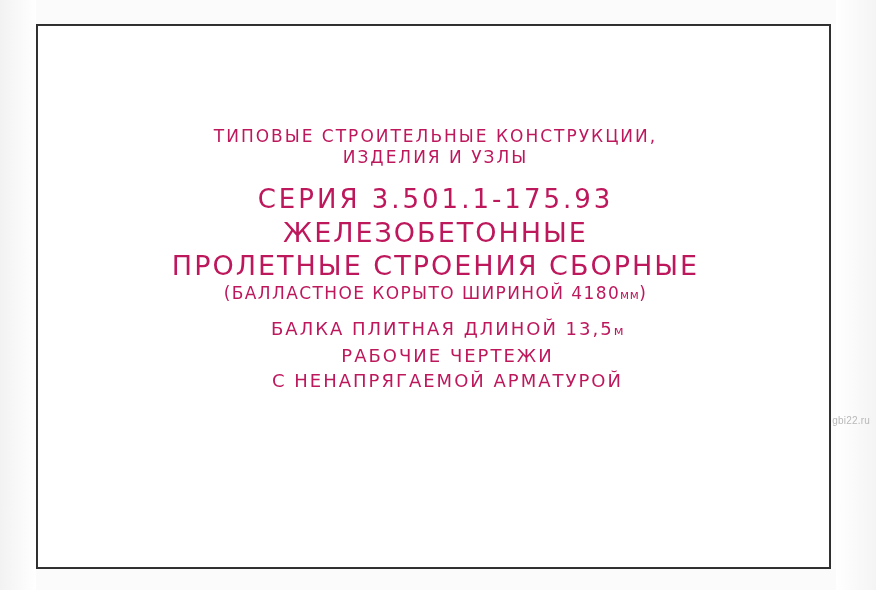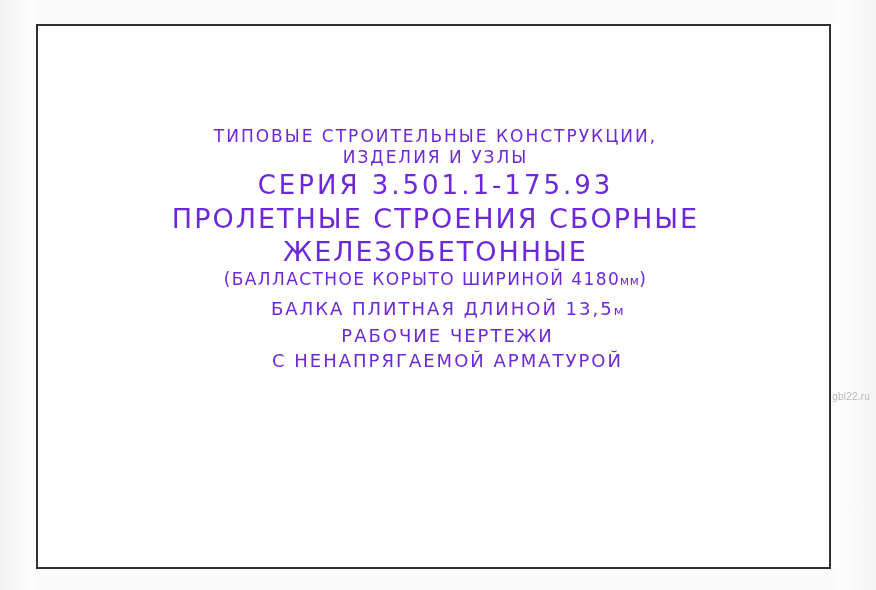--- a/index.html
+++ b/index.html
@@ -83,34 +83,35 @@
     left: 0;
     top: 100px;
     width: 795px;
     text-align: center;
     color: #1d1d1d;
   }
 
   .line {
     display: block;
     white-space: nowrap;
-    color: #6d28d9;
+    color: #be185d;
   }
 
   
   .head-1 {
     font-size: 17px;
     letter-spacing: 2.0px;
     line-height: 21px;
     margin-bottom: 0px;
   }
   .head-2 {
     font-size: 17px;
     letter-spacing: 2.0px;
     line-height: 21px;
+    margin-bottom: 14px;
   }
 
   
   .series {
     font-size: 26px;
     letter-spacing: 3px;
     line-height: 34px;
   }
 
   
@@ -129,21 +130,21 @@
     letter-spacing: 1px;
     line-height: 34px;
     margin-bottom: 2px;
   }
 
   
   .note {
     font-size: 17px;
     letter-spacing: 1.4px;
     line-height: 22px;
-    margin-bottom: 4px;
+    margin-bottom: 10px;
   }
   .note .small-unit {
     font-size: 12px;
     letter-spacing: 0.5px;
   }
 
   
   .issue {
     font-size: 18px;
     letter-spacing: 2.0px;
@@ -162,21 +163,21 @@
   }
   .sub .small-unit {
     font-size: 13px;
     letter-spacing: 0.5px;
   }
 
   
   .watermark {
     position: absolute;
     right: 6px;
-    top: 391px;
+    top: 415px;
     font-size: 10px;
     color: #b9b9b9;
     letter-spacing: 0.2px;
     font-family: "Liberation Sans", sans-serif;
   }
 </style>
 </head>
 <body>
 
 <div class="page">
@@ -189,23 +190,23 @@
   <div class="frame">
 
     <div class="content">
 
       <span class="line head-1">ТИПОВЫЕ СТРОИТЕЛЬНЫЕ КОНСТРУКЦИИ,</span>
 
       <span class="line head-2">ИЗДЕЛИЯ И УЗЛЫ</span>
 
       <span class="line series">СЕРИЯ  3.501.1-175.93</span>
 
+      <span class="line big-2">ЖЕЛЕЗОБЕТОННЫЕ</span>
+
       <span class="line big">ПРОЛЕТНЫЕ СТРОЕНИЯ СБОРНЫЕ</span>
-
-      <span class="line big-2">ЖЕЛЕЗОБЕТОННЫЕ</span>
 
 
       <span class="line note"><span>(БАЛЛАСТНОЕ КОРЫТО  ШИРИНОЙ  4180</span><span class="small-unit">мм</span><span>)</span></span>
 
 
       <span class="line sub"><span>БАЛКА  ПЛИТНАЯ  ДЛИНОЙ  13,5</span><span class="small-unit">м</span></span>
 
       <span class="line sub">РАБОЧИЕ ЧЕРТЕЖИ</span>
 
       <span class="line sub">С НЕНАПРЯГАЕМОЙ  АРМАТУРОЙ</span>

